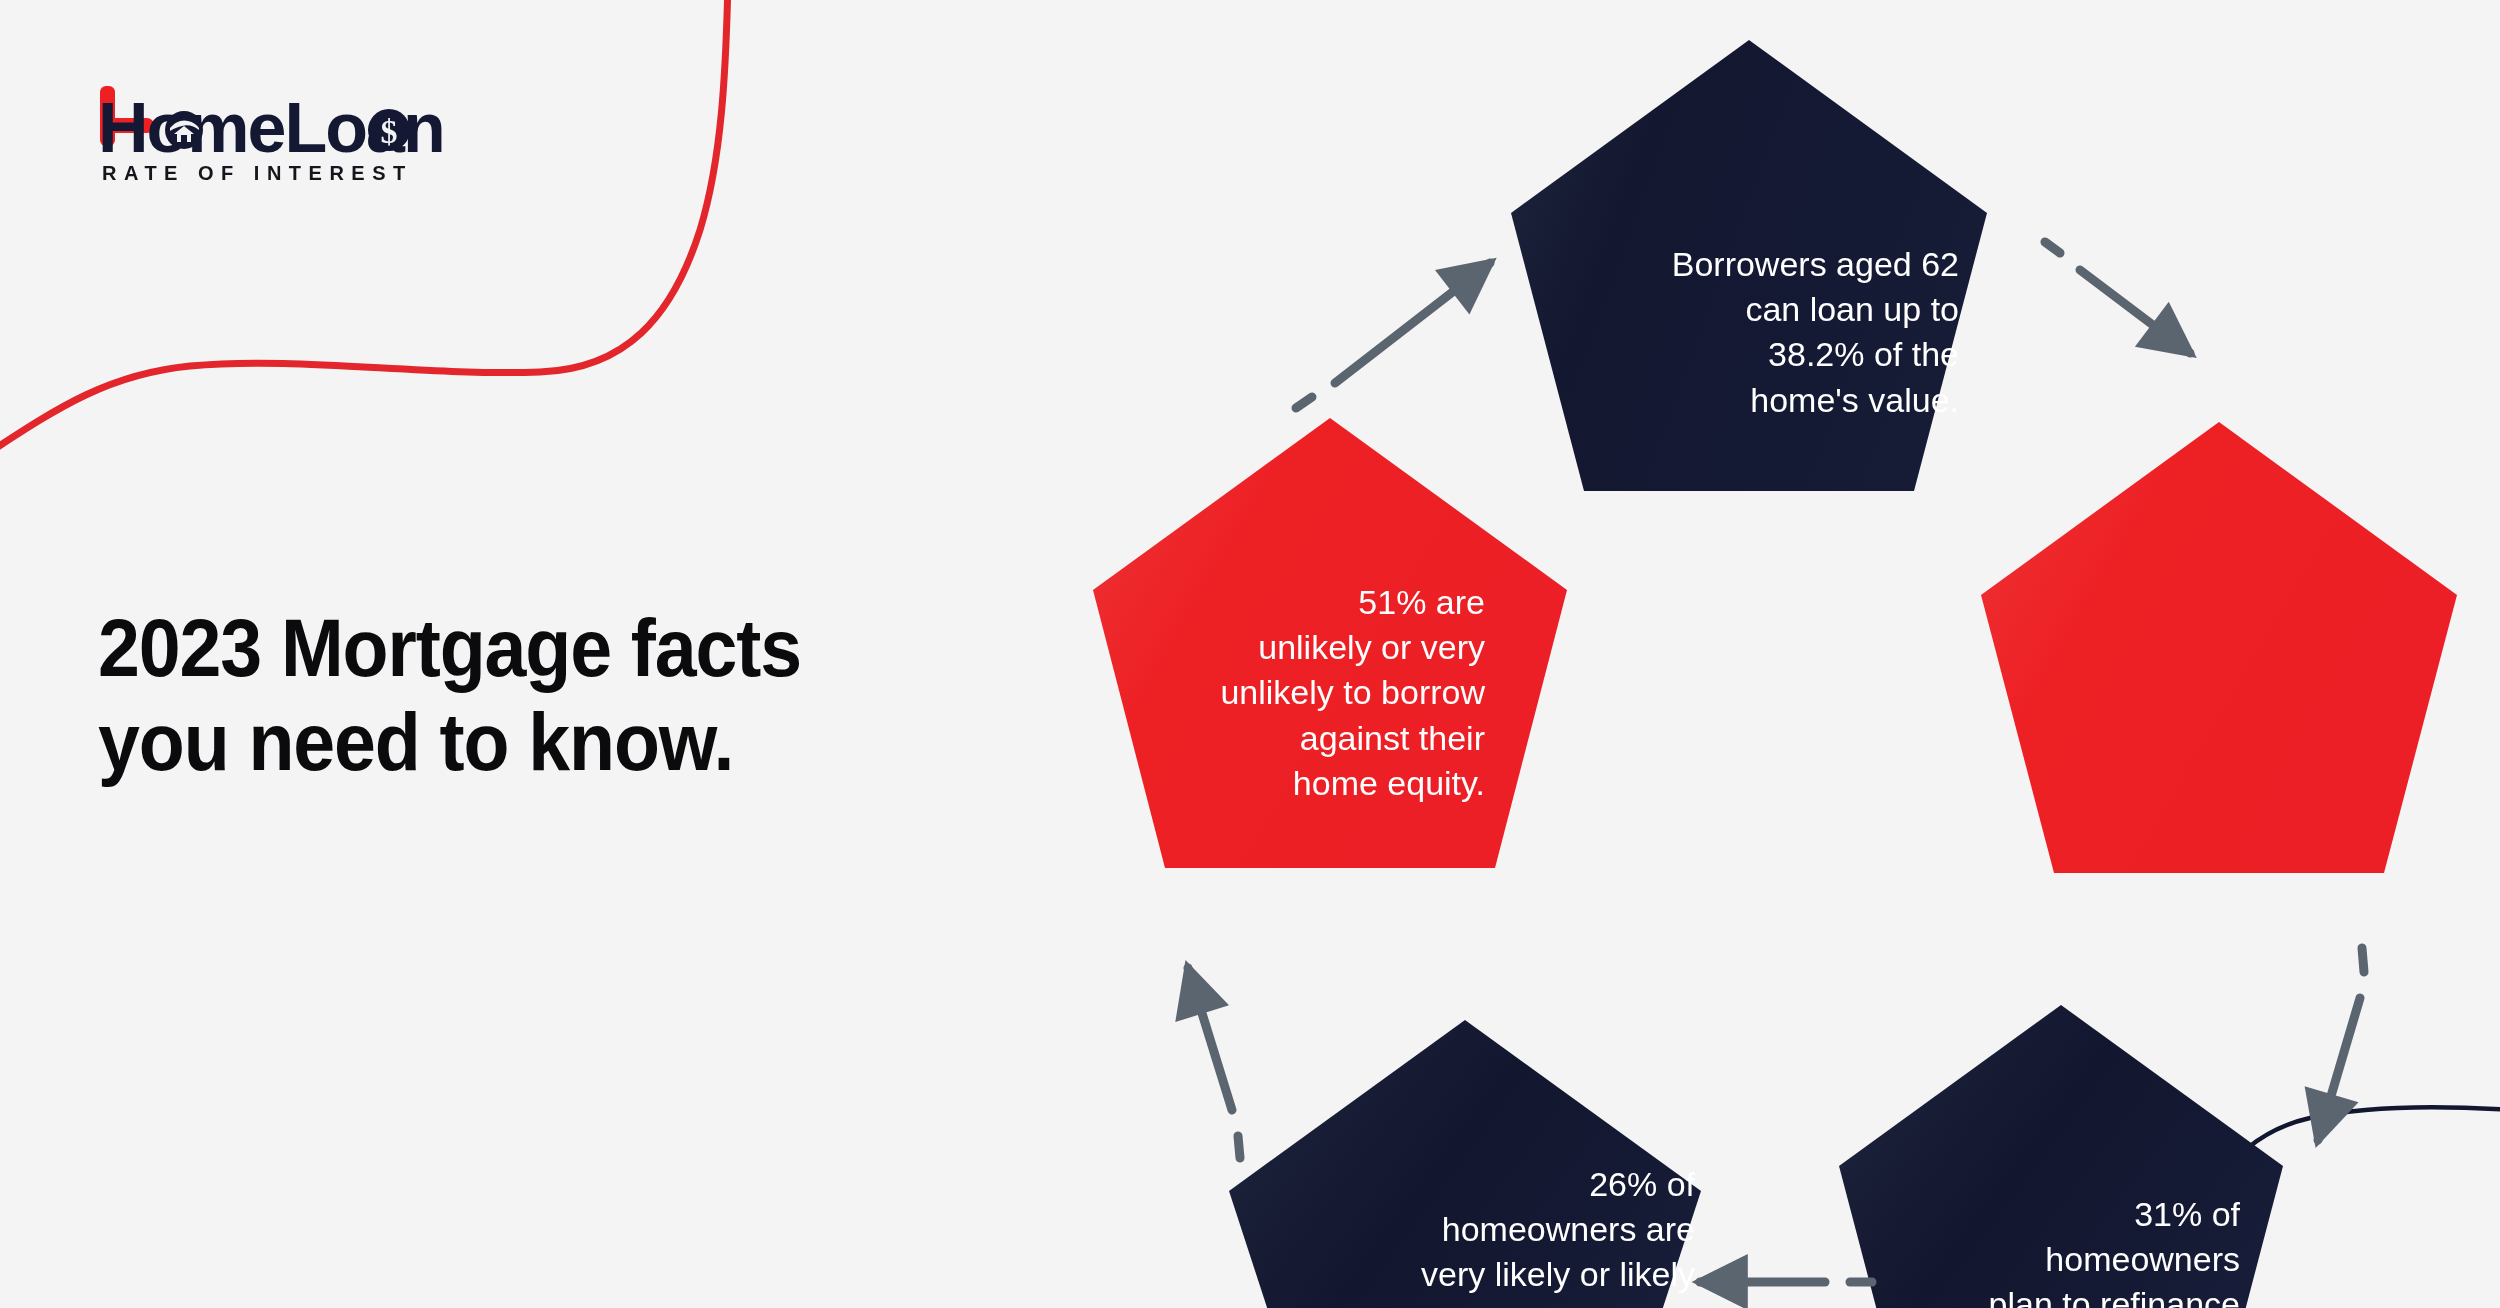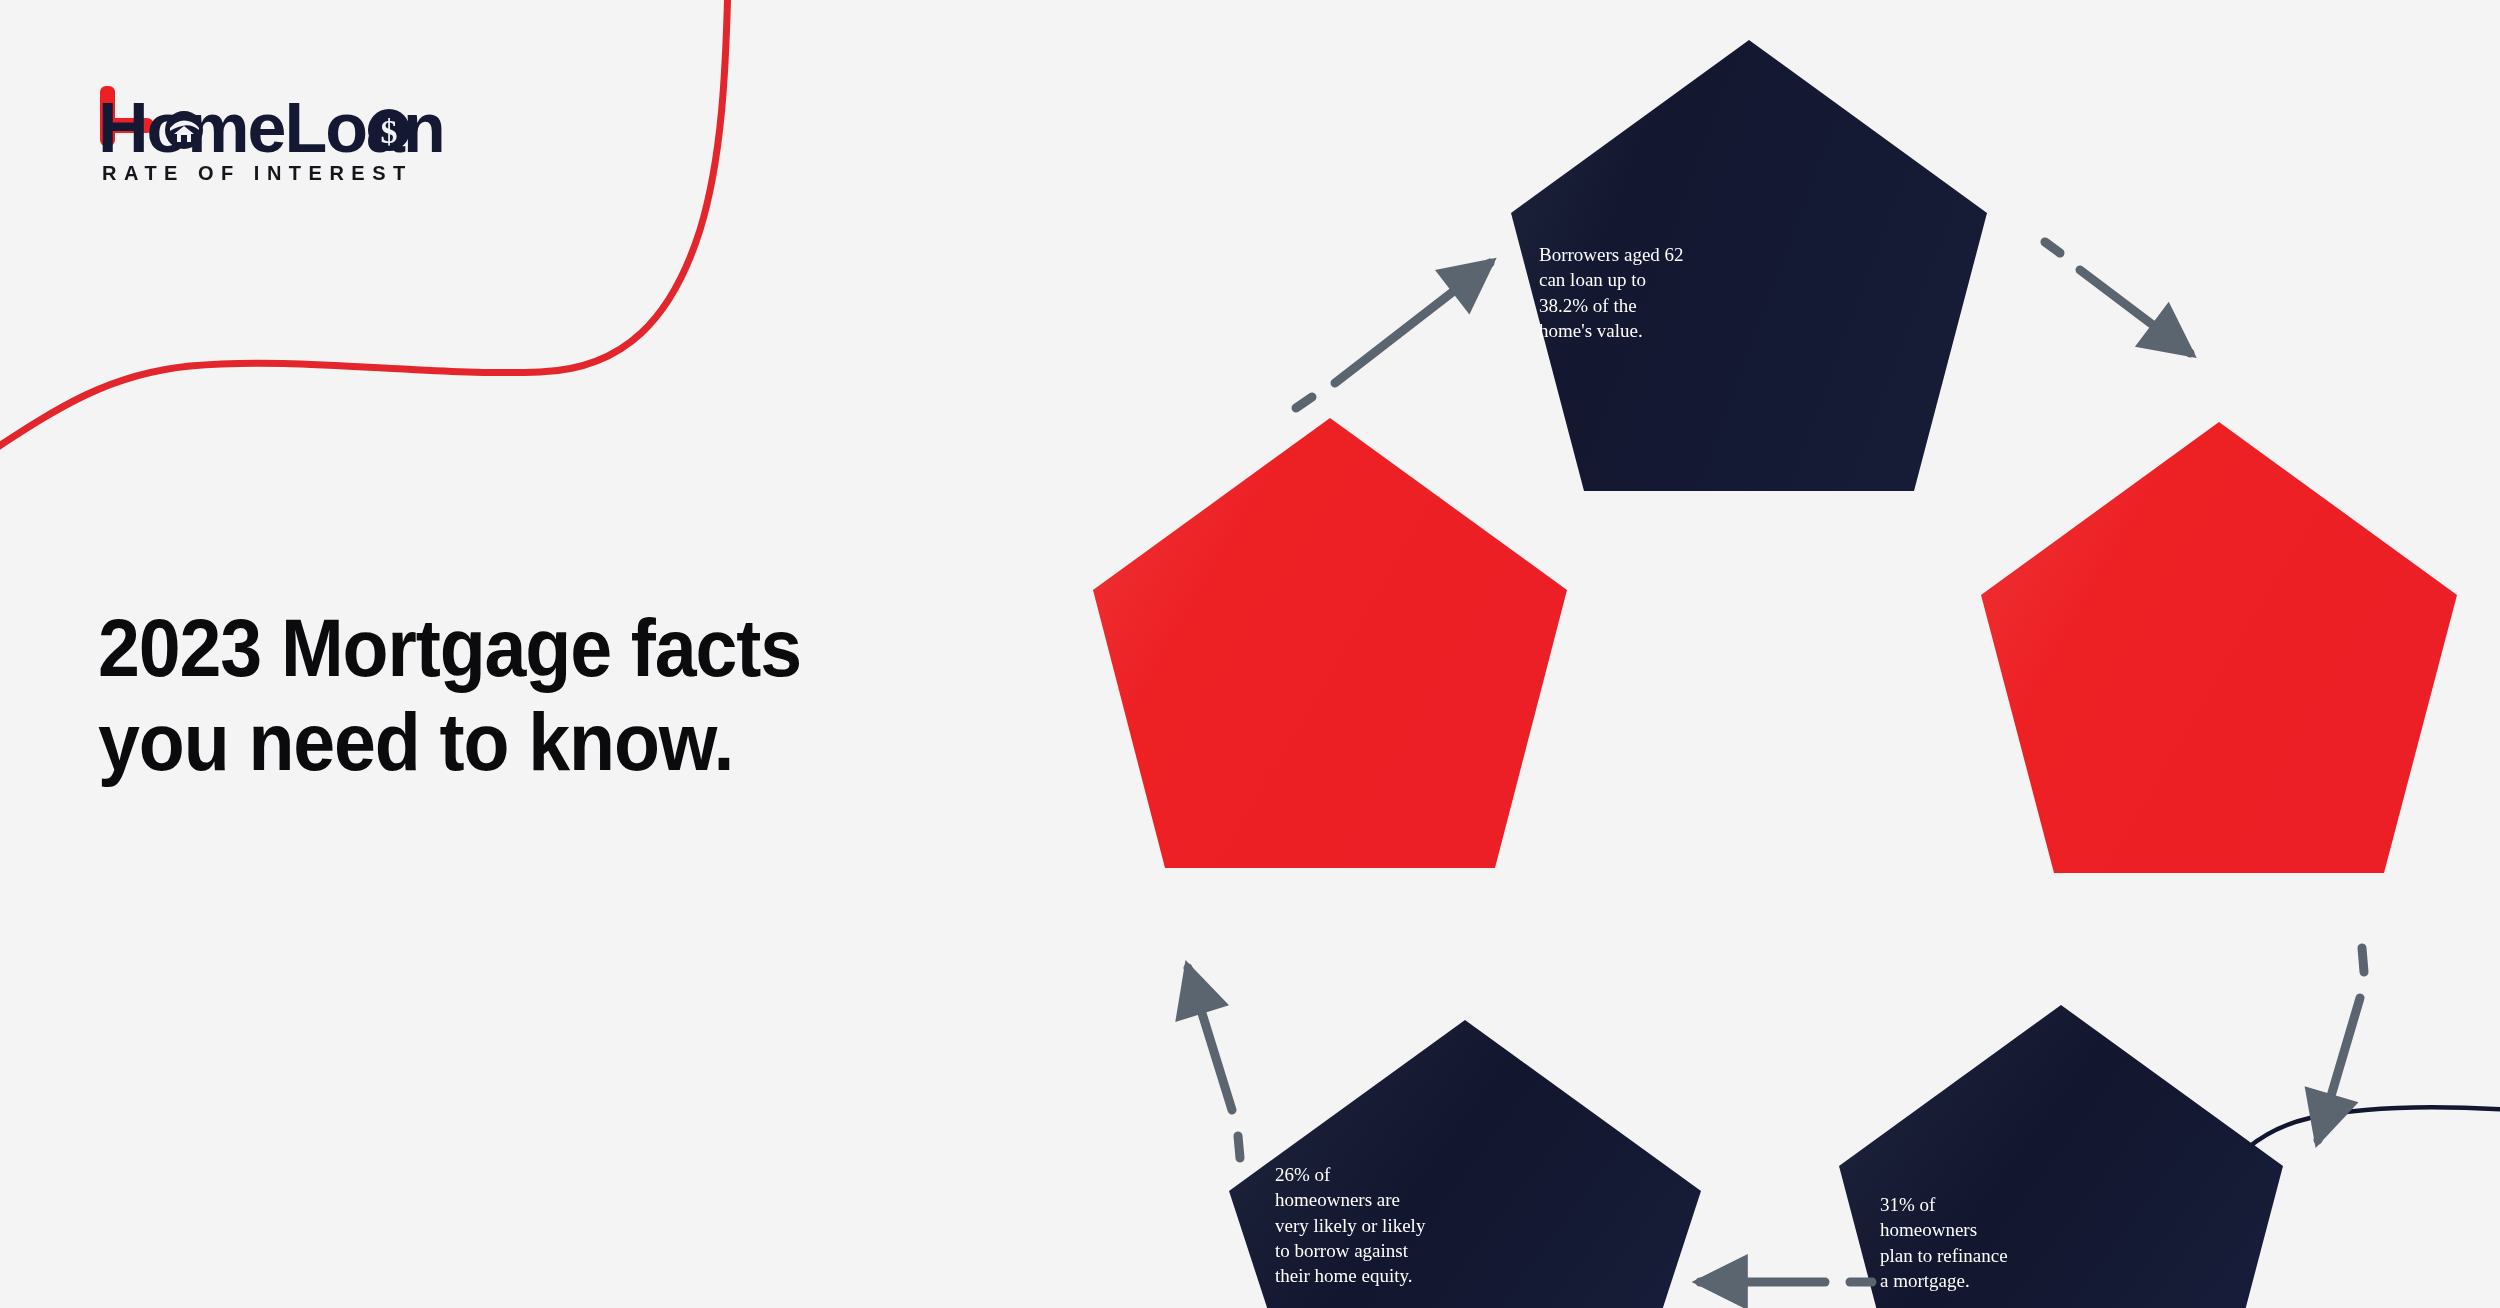--- a/index.html
+++ b/index.html
@@ -56,24 +56,24 @@
     position: absolute;
     left: 1060px;
     top: 20px;
     width: 1440px;
     height: 1288px;
   }
   #diagram svg { display: block; }
 
   .pent-text {
     position: absolute;
-    text-align: left;
+    text-align: right;
     color: #ffffff;
-    font-family: Liberation Serif, serif;
-    font-size: 19px;
+    font-family: Liberation Sans, sans-serif;
+    font-size: 34px;
     line-height: 1.33;
     white-space: pre-line;
     pointer-events: none;
   }
   
   #txt-top    { left: 479px; top: 222px; width: 420px; }
   #txt-right  { left: 939px; top: 604px; width: 420px; }
   #txt-bottom-right { left: 820px; top: 1172px; width: 360px; }
   #txt-bottom-left  { left: 215px; top: 1142px; width: 420px; }
   #txt-left   { left: 5px;   top: 560px; width: 420px; }
@@ -205,15 +205,20 @@
 home's value.</div>
     <div class="pent-text" id="txt-bottom-right">31% of
 homeowners
 plan to refinance
 a mortgage.</div>
     <div class="pent-text" id="txt-bottom-left">26% of
 homeowners are
 very likely or likely
 to borrow against
 their home equity.</div>
+    <div class="pent-text" id="txt-left">51% are
+unlikely or very
+unlikely to borrow
+against their
+home equity.</div>
   </div>
 
 </div>
 
 </body></html>

